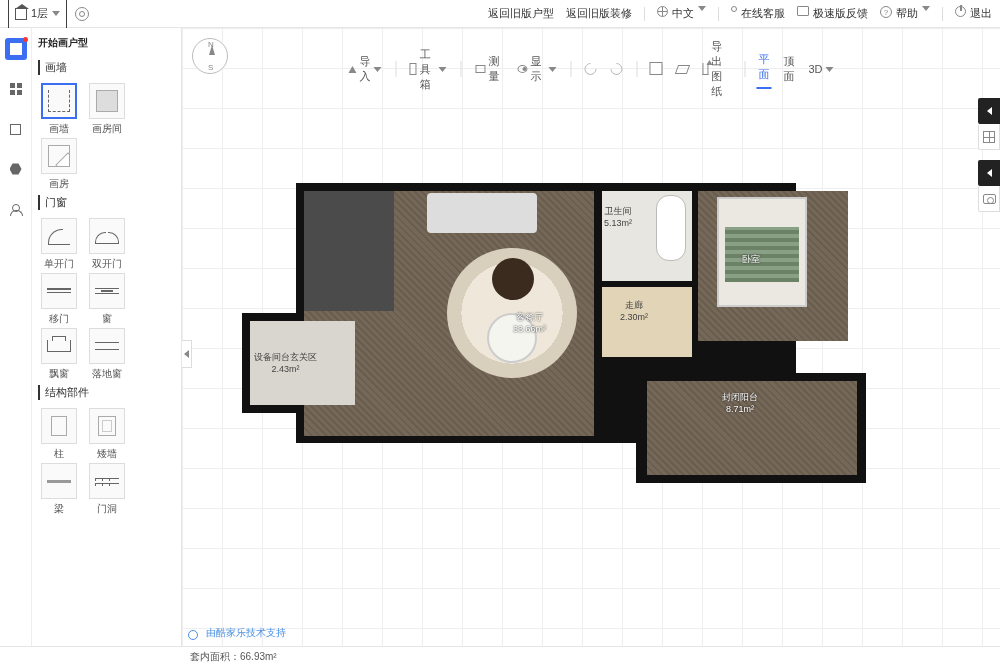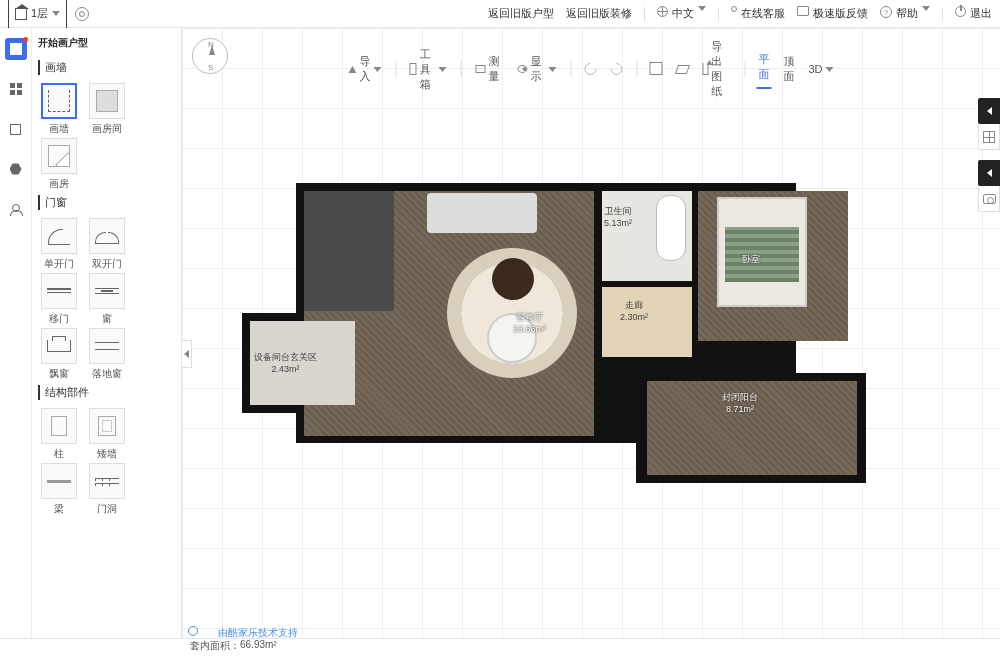--- a/index.html
+++ b/index.html
@@ -146,23 +146,23 @@
 .tbl { position:absolute; left:245px;top:140px;width:50px;height:50px;border-radius:50%;background:#f5f5f0;border:2px solid #ccc; }
 .tbl2 { position:absolute; left:250px;top:85px;width:42px;height:42px;border-radius:50%;background:#3b2a1e; }
 .sofa { position:absolute; left:185px; top:20px; width:110px;height:40px;background:#ddd;border-radius:4px; }
 .bed { position:absolute; left:475px;top:24px;width:90px;height:110px;background:#ebe8e2;border:2px solid #ccc; }
 .bed::after{content:"";position:absolute;top:28px;left:6px;right:6px;height:55px;background:repeating-linear-gradient(0deg,#6b8267 0 4px,#8aa086 4px 8px);}
 .tub{position:absolute;left:414px;top:22px;width:30px;height:66px;background:#fff;border:1px solid #bbb;border-radius:13px;}
 .label { position:absolute; color:#fff; font-size:9px; text-shadow:0 0 2px #000; text-align:center; }
 .label.dark{color:#444;text-shadow:none;}
 
 
-.credits { position:absolute; left:182px; bottom:22px; font-size:10px; color:#4a90e2; display:flex;align-items:flex-start;gap:20px; padding:4px 6px;}
+.credits { position:absolute; left:182px; bottom:22px; font-size:10px; color:#4a90e2; display:flex;align-items:flex-end;gap:8px; padding:4px 6px;}
 .credits .ring{width:10px;height:10px;border:1.5px solid #4a90e2;border-radius:50%;}
-.status { position:absolute; left:0; right:0; bottom:0; height:28px; background:#fff;border-top:1px solid #e5e5e5;display:flex;align-items:flex-start;font-size:10px;color:#555;padding:0 10px 0 190px; }
+.status { position:absolute; left:0; right:0; bottom:0; height:20px; background:#fff;border-top:1px solid #e5e5e5;display:flex;align-items:center;font-size:10px;color:#555;padding:0 10px 0 190px; }
 .status .sp{margin-left:auto;}
 
 .panel::-webkit-scrollbar{width:5px;} .panel::-webkit-scrollbar-thumb{background:#ccc;border-radius:3px;}
 </style>
 </head>
 <body>
 
 <div class="header">
   <div class="left-area">
     <div class="floor-select">

